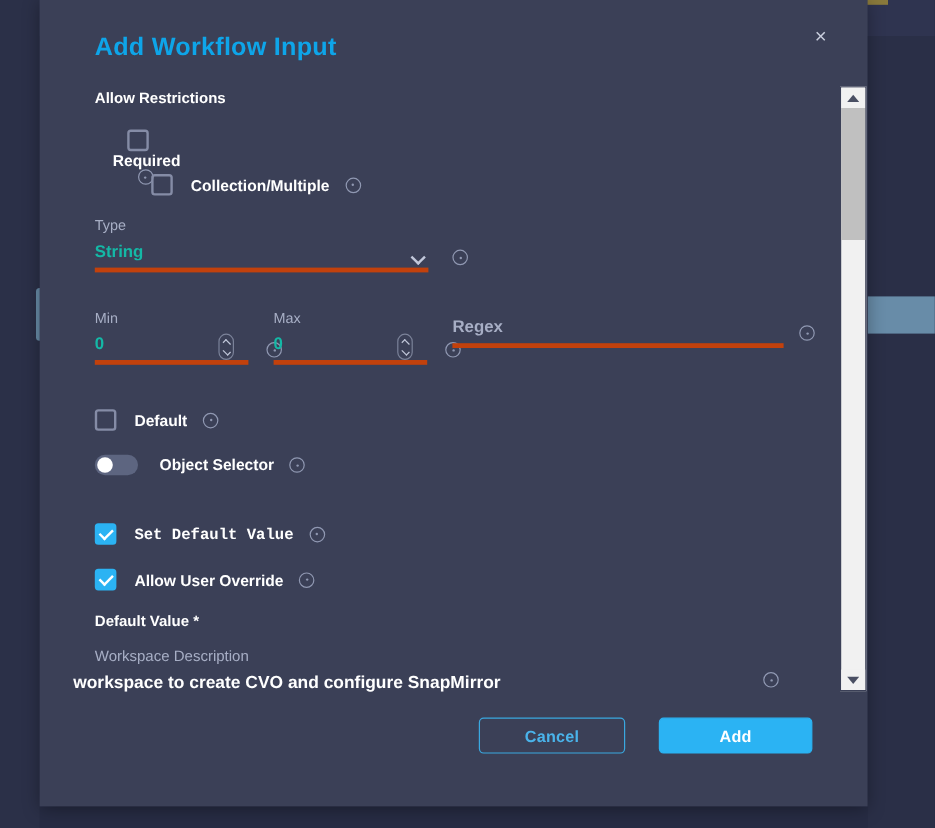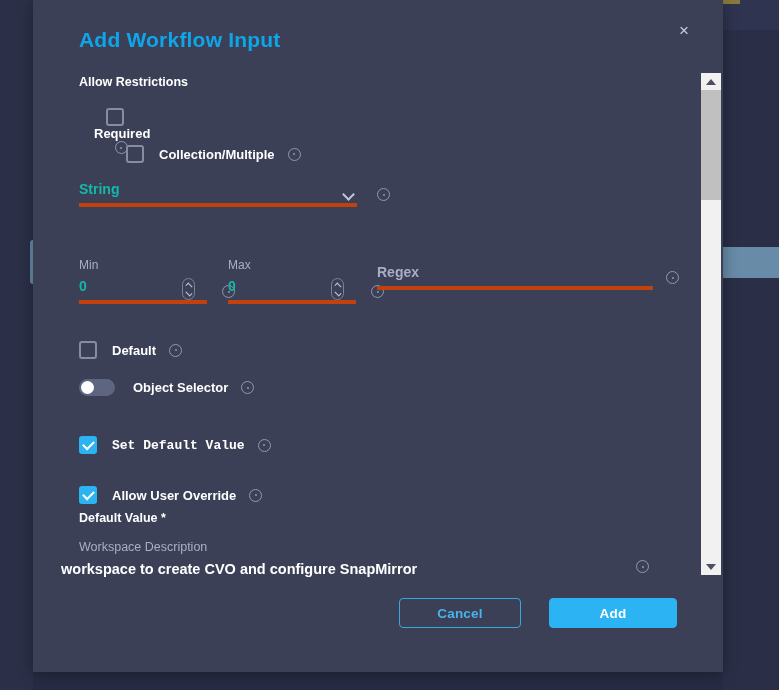--- a/index.html
+++ b/index.html
@@ -237,20 +237,21 @@
         <div class="info cb-info"></div>
       </div>
 
       <div class="cb-row" style="left:46px; top:83px;margin-left:47px;">
         <div class="cb"></div>
         <div class="cb-label">Collection/Multiple</div>
         <div class="info cb-info"></div>
       </div>
 
       <div class="field" style="left:46px; top:119px; width:278px;">
+        <span class="field-label">Type</span>
         <div class="field-line">
           <input class="field-input" type="text" readonly="" value="String" style="">
           <div class="chevron"></div>
         </div>
         <div class="info field-info" style="left:298px; bottom:6px;"></div>
       </div>
 
       <div class="field" style="left:46px; top:196px; width:128px;">
         <span class="field-label">Min</span>
         <div class="field-line">
@@ -296,21 +297,21 @@
         <div class="cb-label" style="margin-left:18px;">Object Selector</div>
         <div class="info cb-info"></div>
       </div>
 
       <div class="cb-row" style="left:46px; top:374px;font-family:Liberation Mono, monospace;">
         <div class="cb checked"></div>
         <div class="cb-label">Set Default Value</div>
         <div class="info cb-info"></div>
       </div>
 
-      <div class="cb-row" style="left:46px; top:424px;text-align:right;">
+      <div class="cb-row" style="left:46px; top:412px;text-align:right;">
         <div class="cb checked"></div>
         <div class="cb-label">Allow User Override</div>
         <div class="info cb-info"></div>
       </div>
 
       <div class="section-head" style="left:46px; top:449px;">Default Value *</div>
 
       <div class="dv-label" style="position:absolute; left:46px; top:478px;">Workspace Description</div>
 
       <div class="dv-value" style="position:absolute; left:28px; top:499px;text-align:center;">workspace to create CVO and configure SnapMirror</div>

